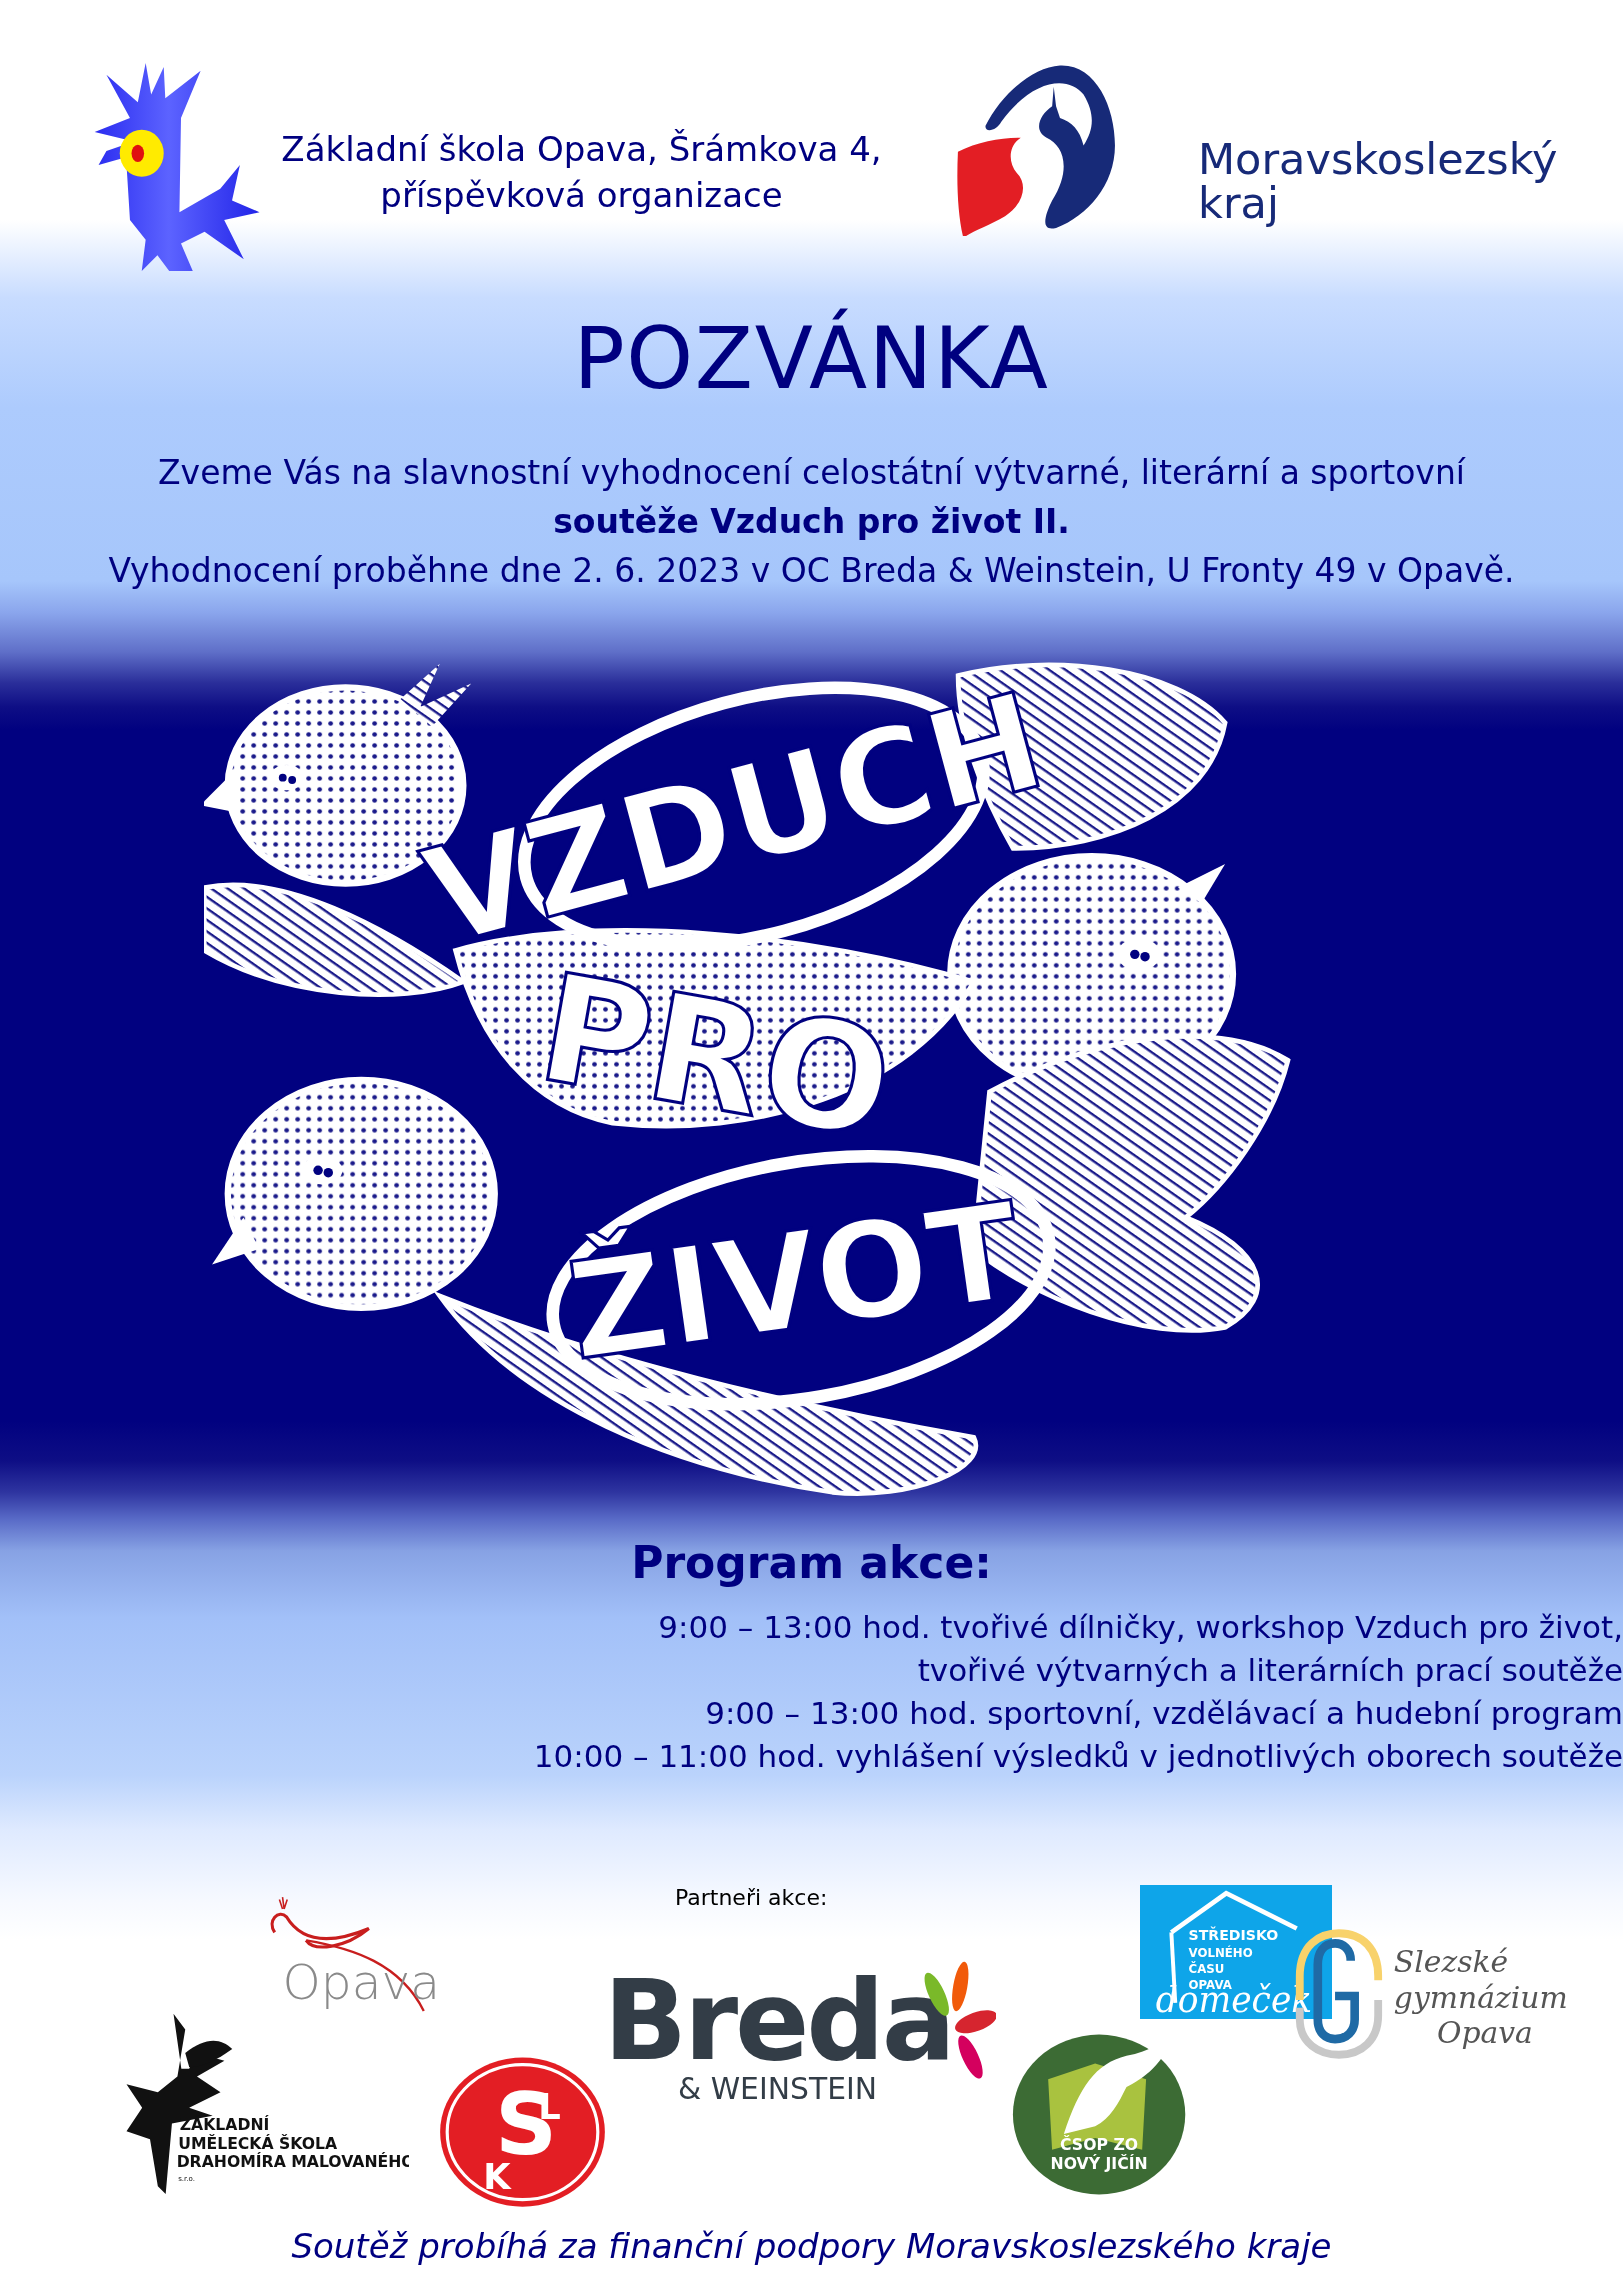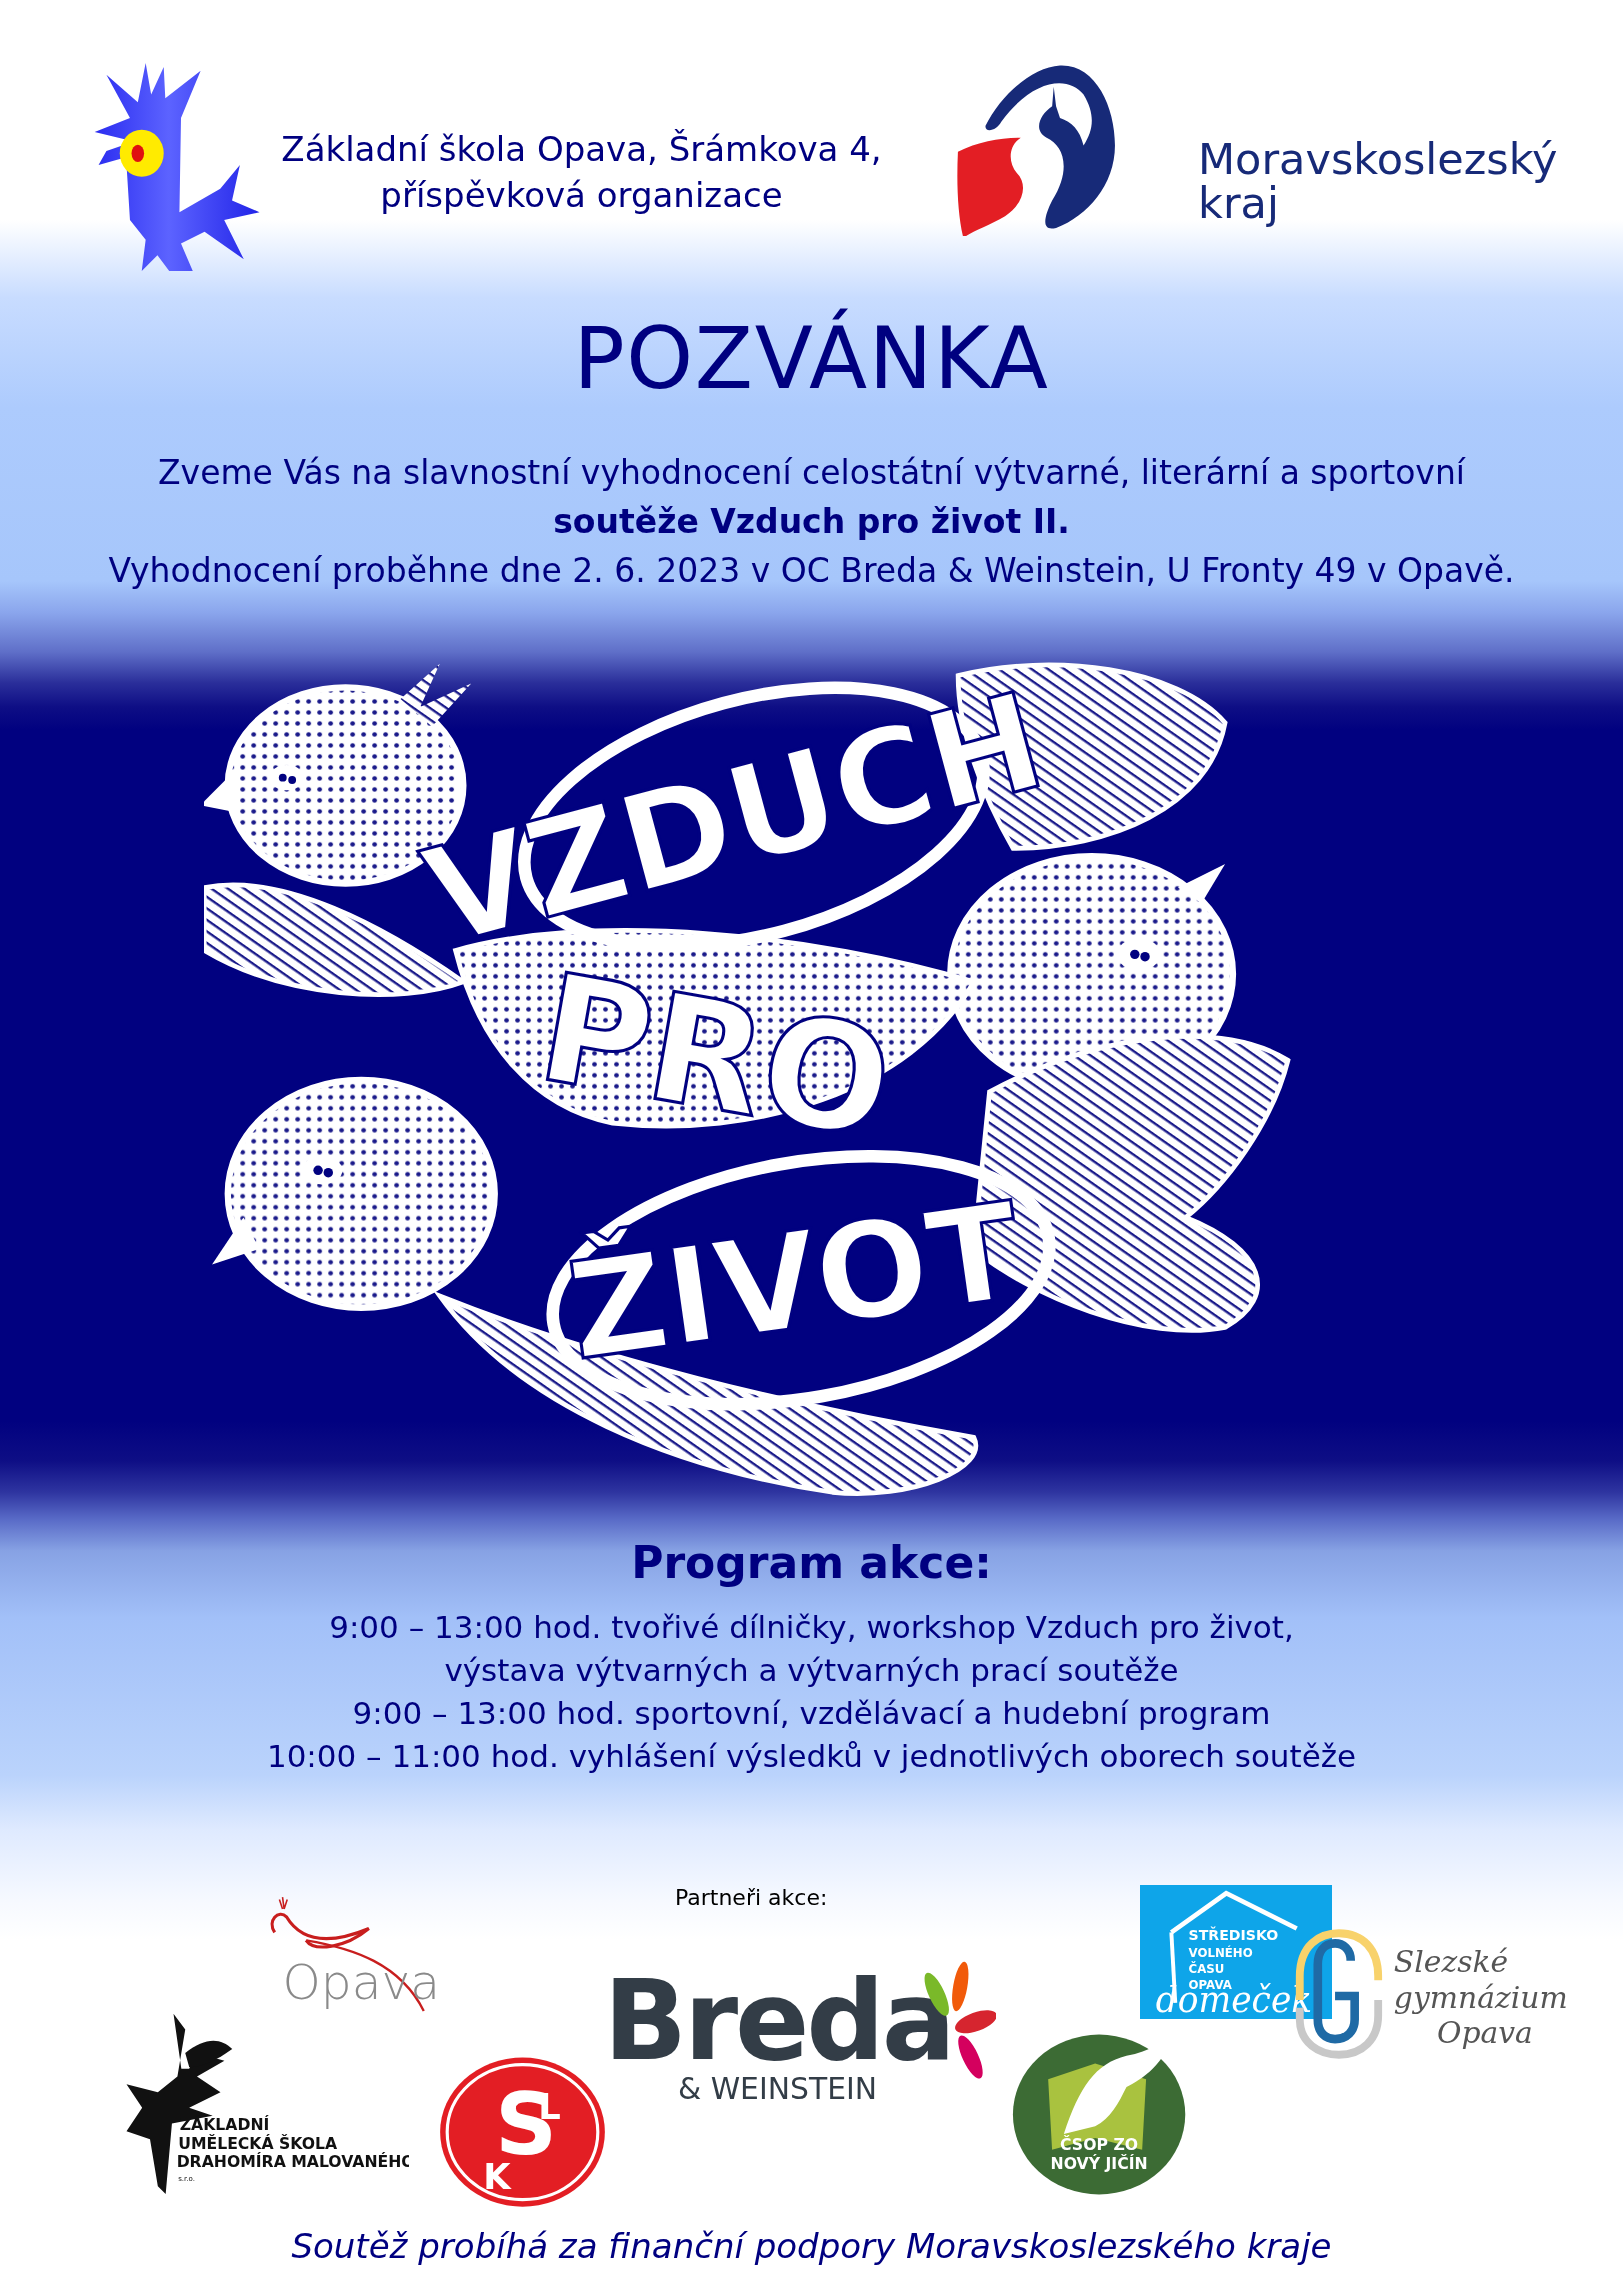--- a/index.html
+++ b/index.html
@@ -28,21 +28,21 @@
 
   #title { top:312px; font-size:85px; line-height:94px; letter-spacing:1.6px; color:#000080; }
   #intro { top:448px; font-size:33px; line-height:49px; color:#000080; }
   #intro .b { font-weight:bold; }
 
   
   #artwork { left:204px; top:652px; width:1092px; height:856px; }
 
   
   #program-title { top:1535px; font-size:44px; font-weight:bold; line-height:55px; color:#000080; }
-  #program-list { top:1606px; font-size:31px; line-height:43px; color:#000080; list-style:none; }
+  #program-list { top:1606px; font-size:31px; line-height:43px; color:#000080; list-style:none;text-align:right; }
   #program-list li { white-space:nowrap; }
 
   
   #partners-label { left:675px; top:1885px; font-size:22px; color:#000; }
   .logo { position:absolute; }
   #logo-opava { left:259px; top:1893px; width:204px; height:126px; }
   #logo-domecek { left:1140px; top:1885px; width:192px; height:134px; background:#0ea5e9;text-decoration:underline; }
   #logo-breda { left:603px; top:1959px; width:393px; height:149px; }
   #logo-zus { left:79px; top:2006px; width:330px; height:188px; }
   #logo-osk { left:436px; top:2056px; width:173px; height:153px; }
@@ -137,21 +137,21 @@
 
     <text x="690" y="270" text-anchor="middle" font-family="DejaVu Sans, sans-serif" font-size="170" font-weight="bold" fill="#fff" stroke="#010180" stroke-width="4" transform="rotate(-15 690 270)">VZDUCH</text>
     <text x="640" y="580" text-anchor="middle" font-family="DejaVu Sans, sans-serif" font-size="190" font-weight="bold" fill="#fff" stroke="#010180" stroke-width="4" transform="rotate(10 640 580)">PRO</text>
     <text x="760" y="860" text-anchor="middle" font-family="DejaVu Sans, sans-serif" font-size="170" font-weight="bold" fill="#fff" stroke="#010180" stroke-width="4" transform="rotate(-8 760 860)">ŽIVOT</text>
   </svg>
 </div>
 
 <h2 id="program-title" class="abs center">Program akce:</h2>
 <ul id="program-list" class="abs center">
   <li>9:00 – 13:00 hod. tvořivé dílničky, workshop Vzduch pro život,</li>
-  <li>výstava výtvarných a výtvarných prací soutěže</li>
+  <li>tvořivé výtvarných a literárních prací soutěže</li>
   <li>9:00 – 13:00 hod. sportovní, vzdělávací a hudební program</li>
   <li>10:00 – 11:00 hod. vyhlášení výsledků v jednotlivých oborech soutěže</li>
 </ul>
 
 <div id="partners-label" class="abs">Partneři akce:</div>
 
 <div id="logo-opava" class="logo">
   <svg width="204" height="126" viewBox="0 0 260 160">
     <path d="M20 50 C10 35 25 20 35 30 C50 55 80 70 140 45 C110 70 70 75 60 60" fill="none" stroke="#c81e1e" stroke-width="4"></path>
     <path d="M30 5 L32 20 M26 8 L30 20 M36 8 L32 20" stroke="#c81e1e" stroke-width="2"></path>

